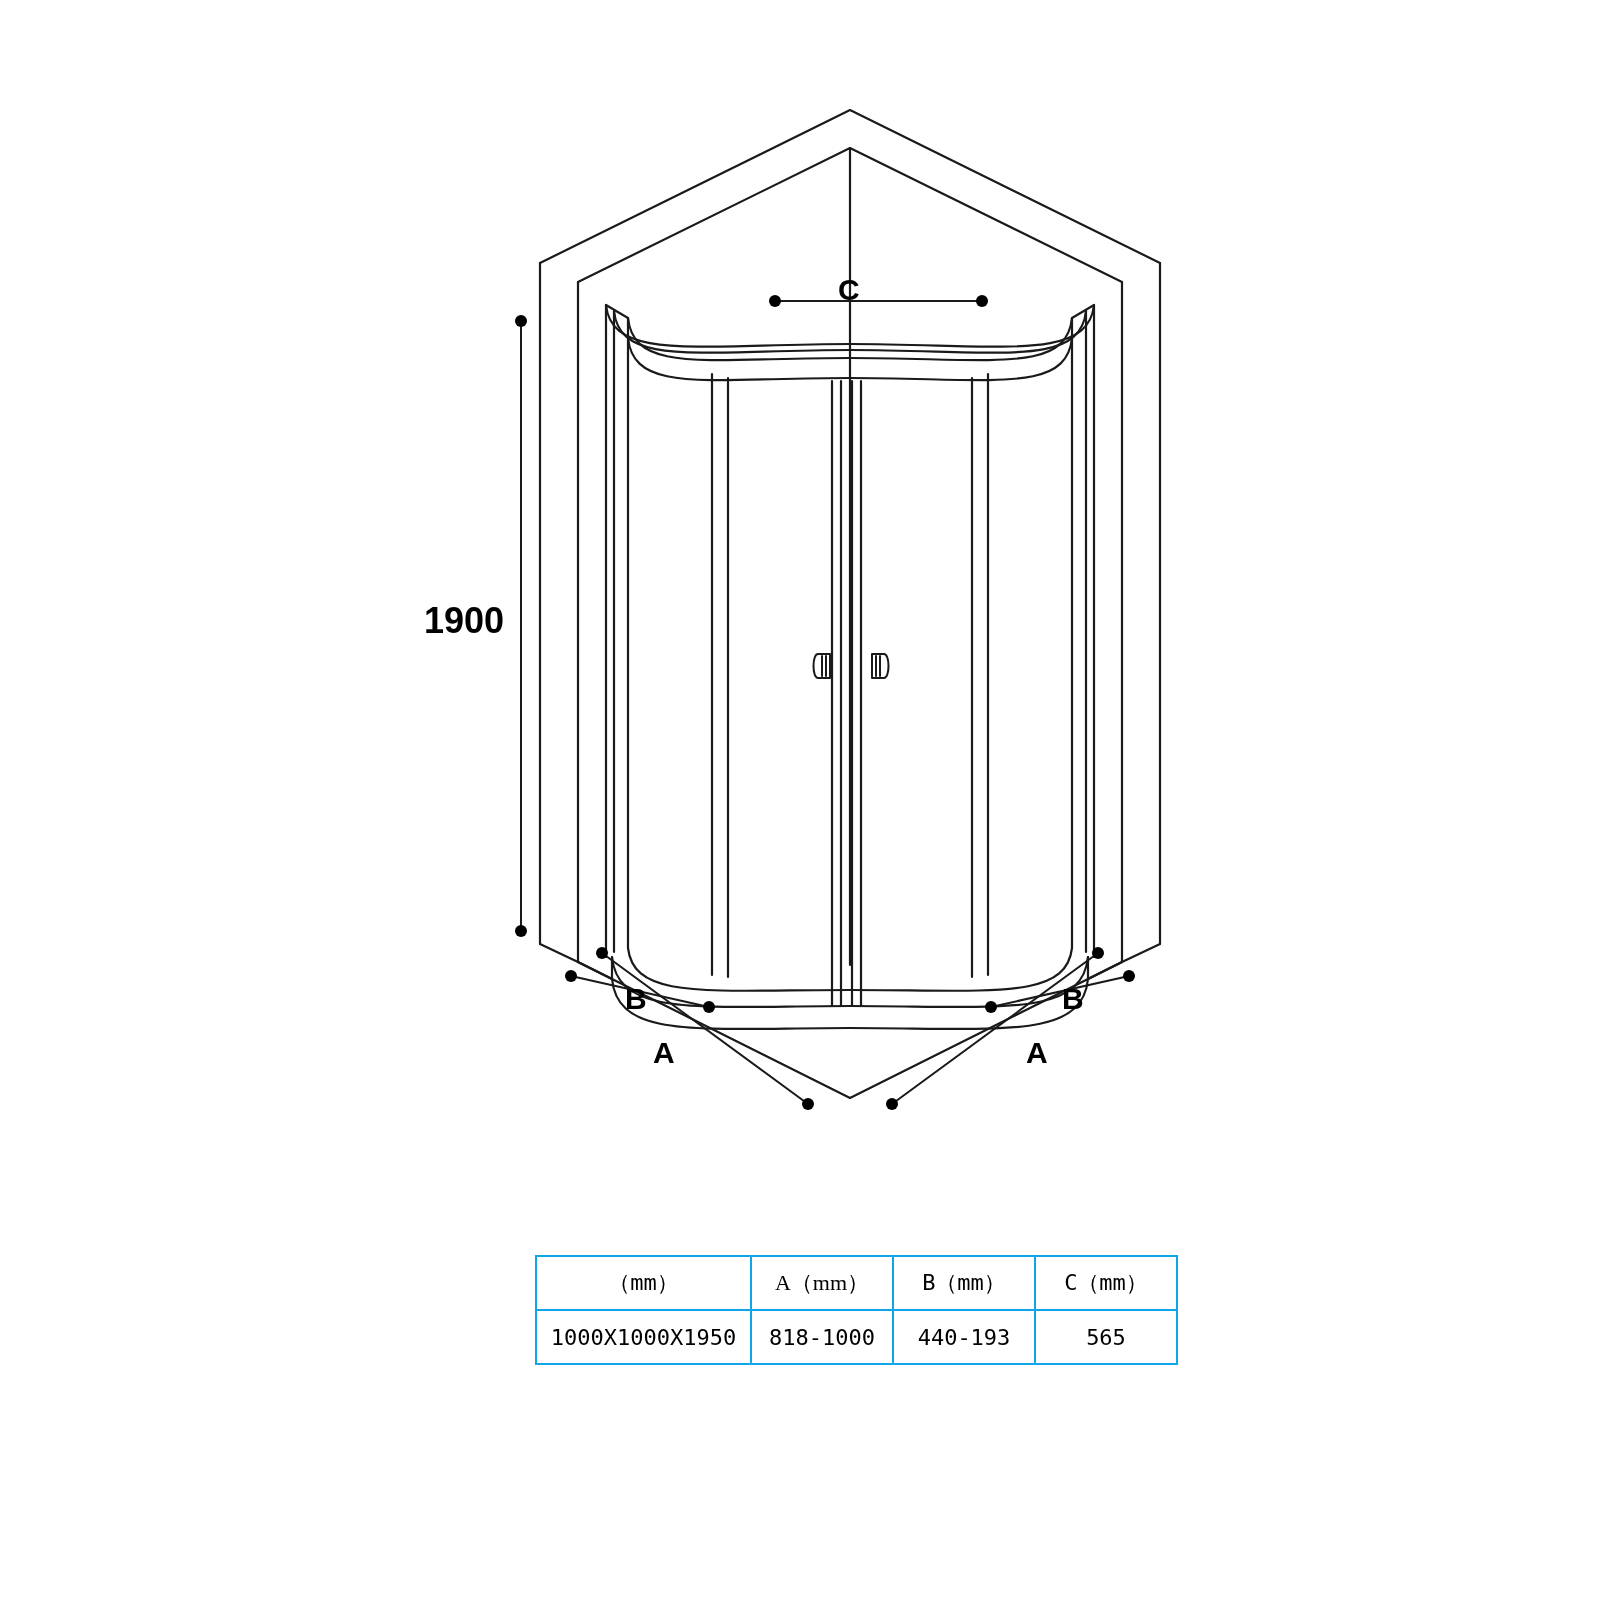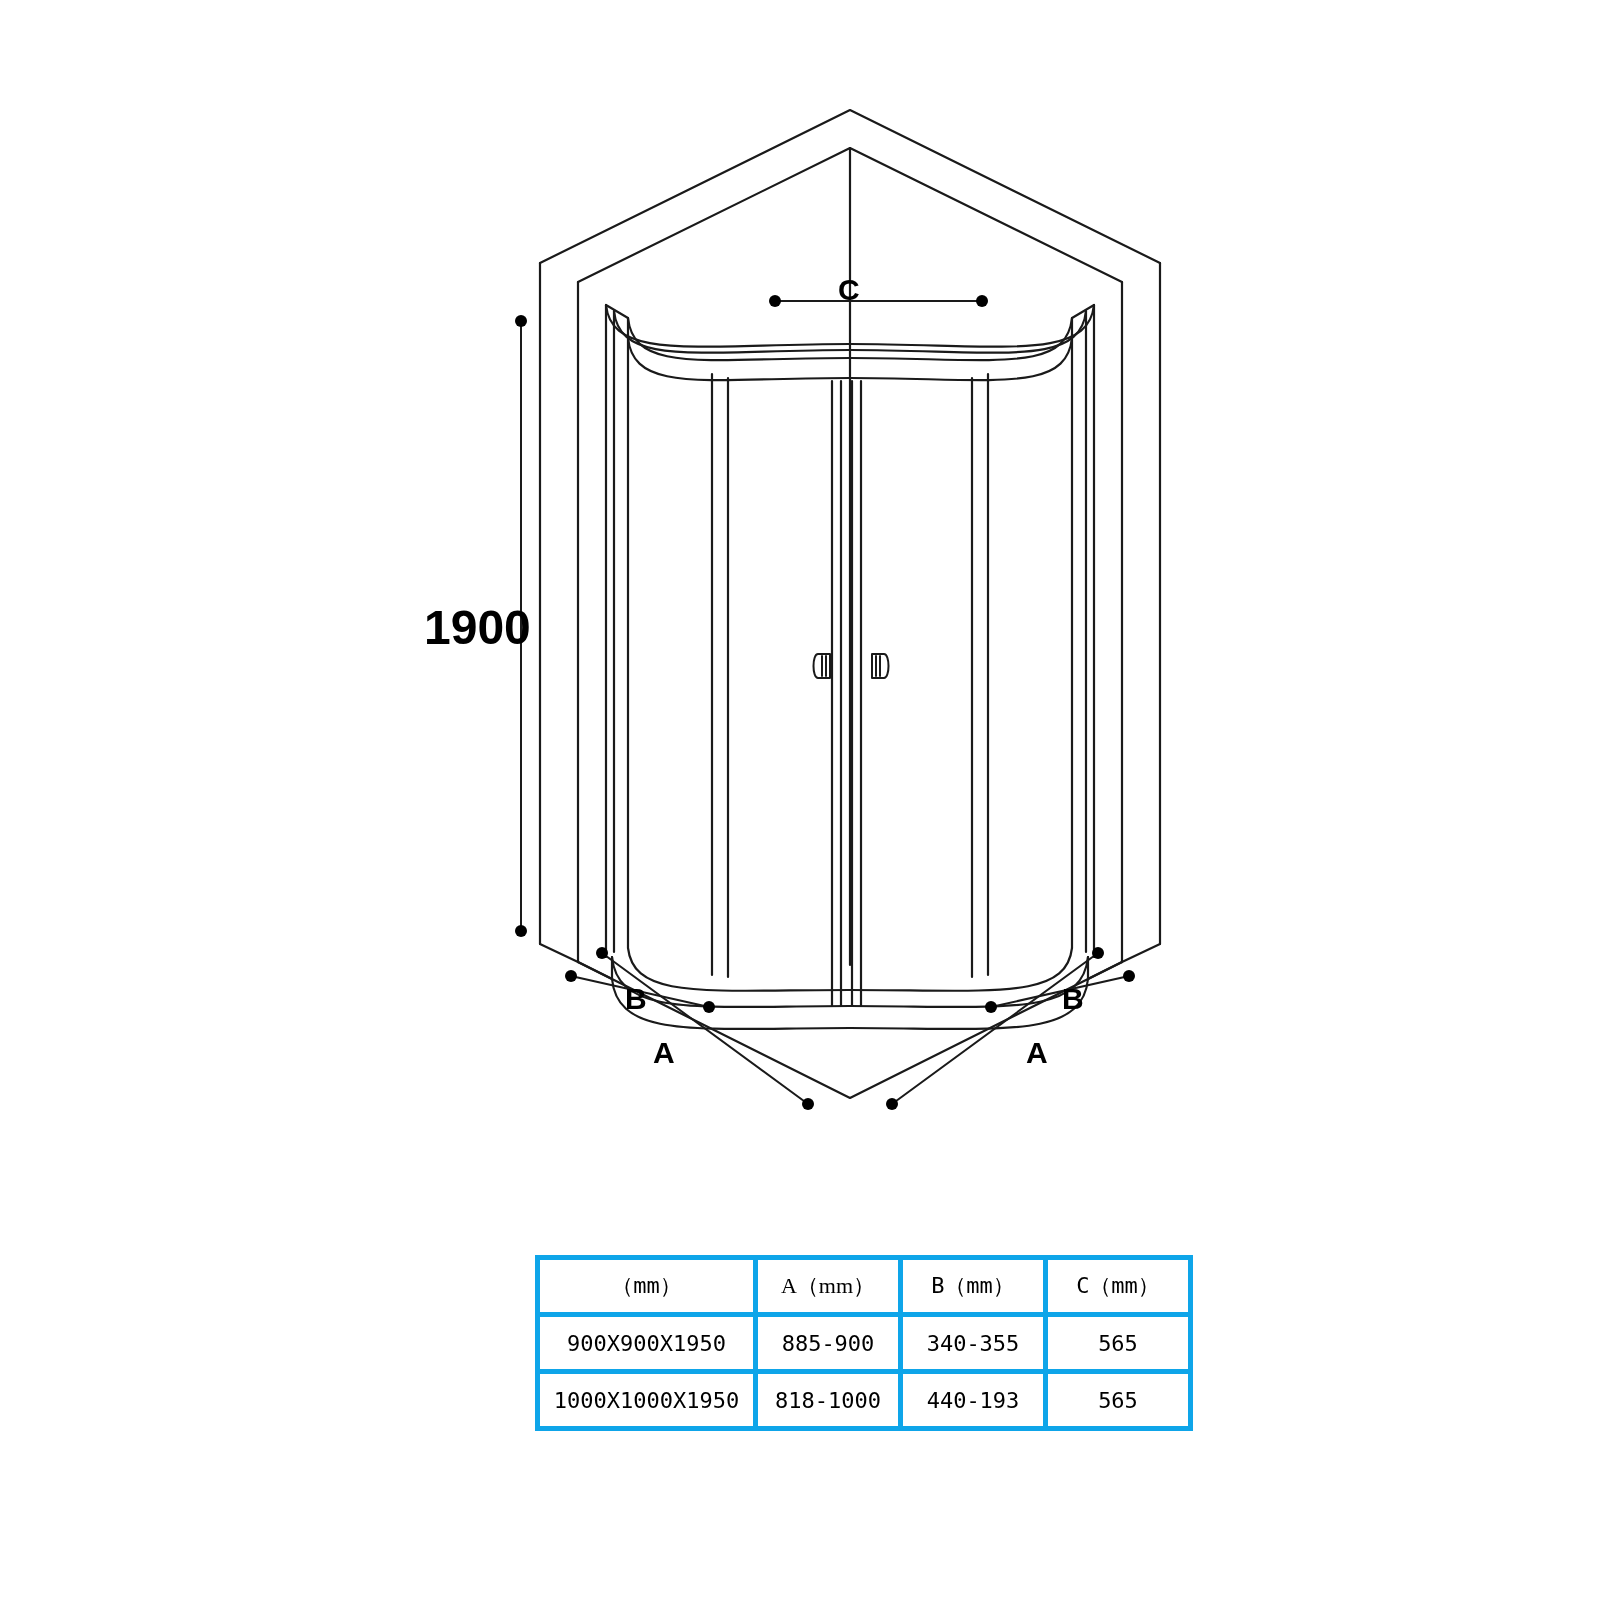--- a/index.html
+++ b/index.html
@@ -24,41 +24,41 @@
   .spec-table {
     position: absolute;
     left: 535px;
     top: 1255px;
     border-collapse: collapse;
     font-family: "DejaVu Sans Mono", monospace;
     font-size: 22px;
     color: #000000;
   }
   .spec-table td, .spec-table th {
-    border: 5px solid #0ea5e9;
+    border: 2px solid #0ea5e9;
     text-align: center;
     font-weight: normal;
     padding: 0;
     height: 52px;
     white-space: nowrap;
   }
   .spec-table .col-model { width: 213px; }
   .spec-table .col-a { width: 140px; font-family: Liberation Serif, serif; }
   .spec-table .col-b { width: 140px; text-align: center; }
   .spec-table .col-c { width: 140px; }
   .dim-label {
     position: absolute;
     font-family: "Liberation Sans", sans-serif;
     font-weight: bold;
     color: #000000;
   }
   .lbl-height {
     left: 424px;
     top: 600px;
-    font-size: 48px;
+    font-size: 36px;
   }
   .lbl-c {
     left: 838px;
     top: 273px;
     font-size: 30px;
   }
   .lbl-b-left {
     left: 625px;
     top: 982px;
     font-size: 30px;
@@ -217,25 +217,19 @@
   <thead>
     <tr>
       <th class="col-model">（mm）</th>
       <th class="col-a">A（mm）</th>
       <th class="col-b">B（mm）</th>
       <th class="col-c">C（mm）</th>
     </tr>
   </thead>
   <tbody>
     <tr>
-      <td>900X900X1950</td>
-      <td>885-900</td>
-      <td>340-355</td>
-      <td>565</td>
-    </tr>
-    <tr>
       <td>1000X1000X1950</td>
       <td>818-1000</td>
       <td>440-193</td>
       <td>565</td>
     </tr>
   </tbody>
 </table>
 
 </body></html>

